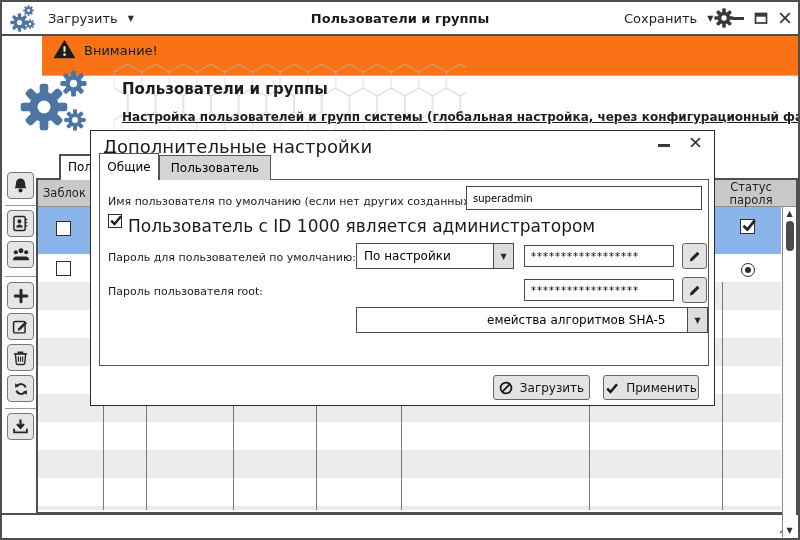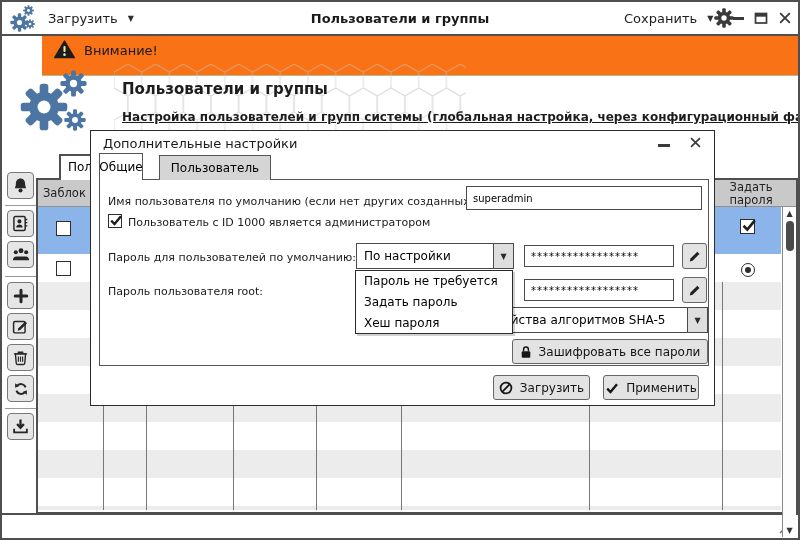--- a/index.html
+++ b/index.html
@@ -45,25 +45,25 @@
   
   .sbar { position:absolute; left:744px; top:27px; width:14px; height:330px; background:#fdfdfd; border-left:1px solid #888; z-index:3; }
   .sb-arrow { position:absolute; left:0; width:13px; text-align:center; font-size:8px; color:#333; }
   .sb-thumb { position:absolute; left:2.5px; top:14px; width:8px; height:30px; background:#4a4a4a; border-radius:4px; }
 
   
   .statusbar { position:absolute; left:0; top:511px; width:796px; height:25px; border-top:2px solid #4f4f4f; background:#fff; }
 
   
   .dialog { position:absolute; left:88px; top:128px; width:625px; height:276px; background:#fff; border:1.5px solid #2b2b2b; z-index:10; }
-  .dlg-title { position:absolute; left:12px; top:5px; font-size:13px; color:#1a1a1a; }
+  .dlg-title { position:absolute; left:12px; top:5px; font-size:18px; color:#1a1a1a; }
   .dlg-min { position:absolute; left:567px; top:13px; width:12px; height:3px; background:#3a3a3a; }
   .dlg-close { position:absolute; left:598px; top:5px; color:#3a3a3a; }
   .tab { position:absolute; font-size:12px; display:flex; align-items:center; justify-content:center; border:1.5px solid #555; border-bottom:none; z-index:3; }
-  .tab-active { left:8px; top:22px; width:44px; height:27px; background:#fff; }
+  .tab-active { left:8px; top:22px; width:60px; height:27px; background:#fff; }
   .tab-inactive { left:68px; top:24px; width:112px; height:25px; background:#d5d5d5; }
   .groupbox { position:absolute; left:8px; top:48px; width:610px; height:187px; border:1.5px solid #555; background:#fff; z-index:2; }
   .dlg-label { position:absolute; font-size:11px; color:#1a1a1a; white-space:nowrap; }
   .tinput { position:absolute; border:1px solid #4a4a4a; background:#fff; font-size:10px; display:flex; align-items:center; padding:0 6px; overflow:hidden; white-space:nowrap; }
   .combo { position:absolute; border:1px solid #4a4a4a; background:#fff; font-size:12px; overflow:hidden; }
   .combo-text { position:absolute; top:5px; left:7px; white-space:nowrap; }
   .combo-arrow { position:absolute; right:0; top:0; width:20px; height:100%; background:#dedede; border-left:1px solid #4a4a4a; display:flex; align-items:center; justify-content:center; font-size:8px; color:#2a2a2a; }
   .iconbtn { position:absolute; width:25px; height:26px; background:#e3e3e3; border:1px solid #666; border-radius:3px; display:flex; align-items:center; justify-content:center; color:#222; }
   .popup { position:absolute; left:264px; top:139px; width:158px; height:64px; background:#fff; border:1px solid #2b2b2b; z-index:12; box-shadow:2px 2px 0 rgba(0,0,0,0.18); }
   .popup-item { height:21px; line-height:21px; padding:0 8px; font-size:12px; white-space:nowrap; }
@@ -272,21 +272,21 @@
     <div class="colline" style="left:195px"></div>
     <div class="colline" style="left:278px"></div>
     <div class="colline" style="left:363px"></div>
     <div class="colline" style="left:551px"></div>
     <div class="colline" style="left:684px"></div>
     <div class="row-sel"></div>
     <div class="row-2"></div>
     <div class="tbl-header">
       <div class="hdr-left">Заблок</div>
       <div class="hdr-right">
-        <span>Задать</span><br>
+        <span>Статус</span><br>
         <span>пароля</span>
       </div>
     </div>
     <span class="cb" style="left:18px;top:41px;z-index:2"></span>
     <span class="cb" style="left:18px;top:81px;z-index:2"></span>
     <span class="cb" style="left:702px;top:39px;z-index:2">
       <svg class="ic" width="16" height="16" style="color:#1f1f1f;margin:-3px 0 0 0">
           <use href="#i-check"></use>
         </svg>
     </span>
@@ -319,21 +319,21 @@
     <div class="groupbox">
 
       <div class="dlg-label" style="left:8px;top:15px">Имя пользователя по умолчанию (если нет других созданных):</div>
       <div class="tinput" style="left:366px;top:6px;width:236px;height:24px">superadmin</div>
 
       <span class="dlg-cb" style="left:8px;top:34px">
         <svg class="ic" width="14" height="14" style="color:#1f1f1f;margin:-2px 0 0 0">
             <use href="#i-check"></use>
           </svg>
       </span>
-      <div class="dlg-label" style="left:28px;top:36px;font-size:11px">Пользователь с ID 1000 является администратором</div>
+      <div class="dlg-label" style="left:28px;top:36px;font-size:17px">Пользователь с ID 1000 является администратором</div>
 
       <div class="dlg-label" style="left:8px;top:71px">Пароль для пользователей по умолчанию:</div>
       <div class="combo" style="left:256px;top:63px;width:158px;height:26px">
         <span class="combo-text">По настройки</span>
         <span class="combo-arrow">▼</span>
       </div>
       <div class="tinput" style="left:424px;top:65px;width:150px;height:22px;letter-spacing:1px">******************</div>
       <div class="iconbtn" style="left:582px;top:63px">
         <svg class="ic" width="15" height="15">
             <use href="#i-pencil"></use>
@@ -346,33 +346,22 @@
         <svg class="ic" width="15" height="15">
             <use href="#i-pencil"></use>
           </svg>
       </div>
 
       <div class="combo" style="left:256px;top:127px;width:352px;height:26px">
         <span class="combo-text" style="left:130px">емейства алгоритмов SHA-5</span>
         <span class="combo-arrow">▼</span>
       </div>
 
-      <div class="btn" style="left:412px;top:159px;width:196px;height:25px">
-        <svg class="ic" width="12" height="14" style="color:#161616">
-            <use href="#i-lock"></use>
-          </svg>
-        <span>Зашифровать все пароли</span>
-      </div>
-    </div>
-
-    <div class="popup">
-      <div class="popup-item">Пароль не требуется</div>
-      <div class="popup-item">Задать пароль</div>
-      <div class="popup-item">Хеш пароля</div>
-    </div>
+    </div>
+
 
     <div class="btn" style="left:402px;top:244px;width:97px;height:25px">
       <svg class="ic" width="14" height="14" style="color:#161616">
           <use href="#i-cancel"></use>
         </svg>
       <span>Загрузить</span>
     </div>
     <div class="btn" style="left:512px;top:244px;width:96px;height:25px">
       <svg class="ic" width="14" height="14" style="color:#161616">
           <use href="#i-check"></use>

